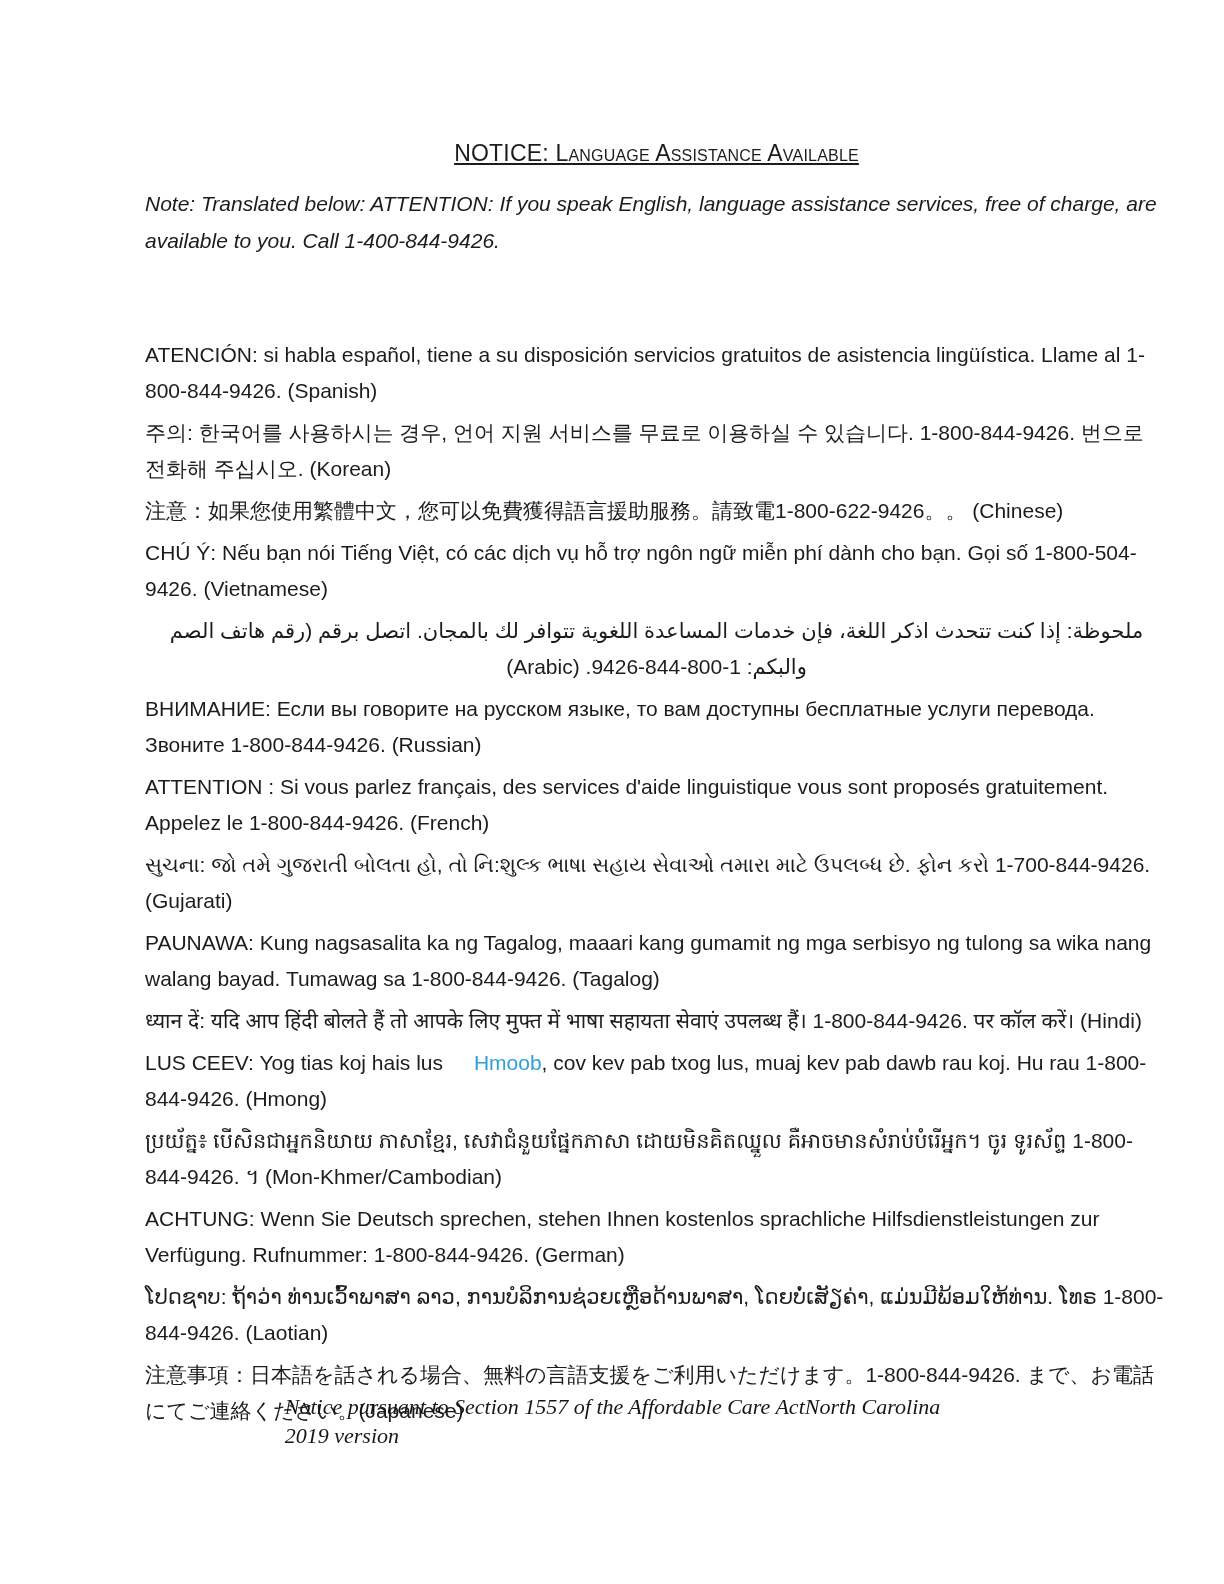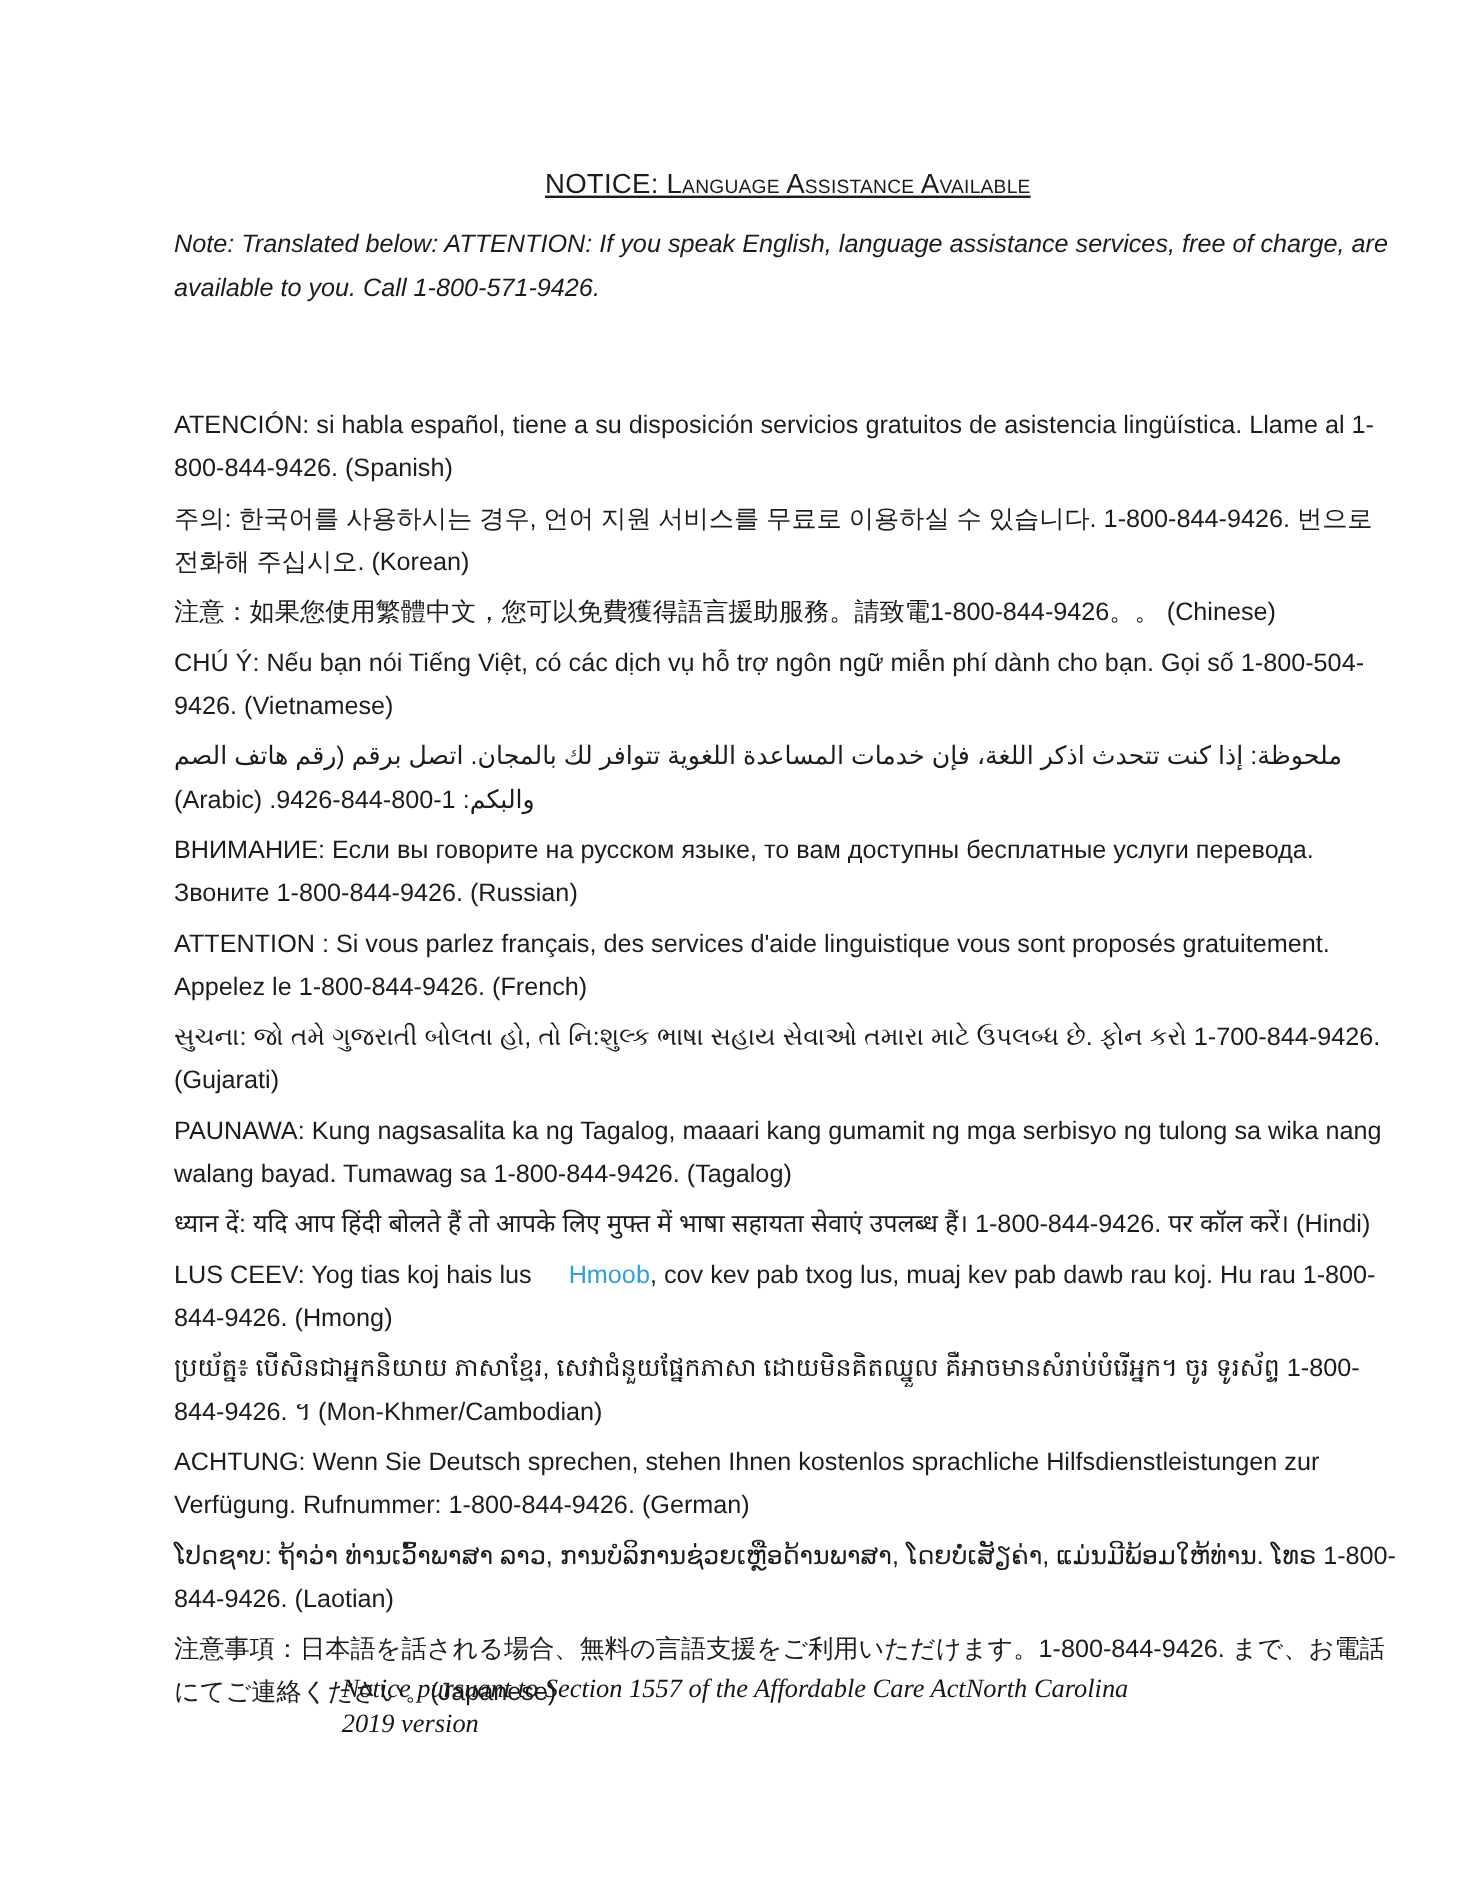--- a/index.html
+++ b/index.html
@@ -33,21 +33,21 @@
     font-style: italic;
     line-height: 37px;
     margin: 0 0 78px 0;
   }
   .lang-para {
     line-height: 36px;
     margin: 0 0 6px 0;
   }
   .lang-para.rtl {
     direction: rtl;
-    text-align: left;
+    text-align: center;
   }
   .footer {
     position: absolute;
     left: 145px;
     right: 144px;
     top: 1392px;
     display: flex;
     justify-content: center;
     align-items: flex-start;
     font-family: "Liberation Serif", "DejaVu Serif", serif;
@@ -59,26 +59,26 @@
 </style>
 </head>
 <body>
 
 <div class="page">
 
   <div class="title">
     <span>NOTICE: Language Assistance Available</span>
   </div>
 
-  <p class="note">Note: Translated below: ATTENTION: If you speak English, language assistance services, free of charge, are available to you. Call 1-800-571-9426.</p>
+  <p class="note">Note: Translated below: ATTENTION: If you speak English, language assistance services, free of charge, are available to you. Call 1-400-844-9426.</p>
 
   <div id="paragraph-list">
       <p class="lang-para"><span>ATENCIÓN:  si habla español, tiene a su disposición servicios gratuitos de asistencia lingüística.  Llame al 1-800-844-9426.  (Spanish)</span></p>
       <p class="lang-para"><span>주의:  한국어를 사용하시는 경우, 언어 지원 서비스를 무료로 이용하실 수 있습니다.  1-800-844-9426. 번으로 전화해 주십시오. (Korean)</span></p>
-      <p class="lang-para"><span>注意：如果您使用繁體中文，您可以免費獲得語言援助服務。請致電1-800-844-9426。。  (Chinese)</span></p>
+      <p class="lang-para"><span>注意：如果您使用繁體中文，您可以免費獲得語言援助服務。請致電1-800-622-9426。。  (Chinese)</span></p>
       <p class="lang-para"><span>CHÚ Ý:  Nếu bạn nói Tiếng Việt, có các dịch vụ hỗ trợ ngôn ngữ miễn phí dành cho bạn.  Gọi số 1-800-504-9426.  (Vietnamese)</span></p>
       <p class="lang-para rtl" dir="rtl"><span>ملحوظة:  إذا كنت تتحدث اذكر اللغة، فإن خدمات المساعدة اللغوية تتوافر لك بالمجان.  اتصل برقم (رقم هاتف الصم والبكم: 1-800-844-9426.  (Arabic)</span></p>
       <p class="lang-para"><span>ВНИМАНИЕ:  Если вы говорите на русском языке, то вам доступны бесплатные услуги перевода.  Звоните 1-800-844-9426.  (Russian)</span></p>
       <p class="lang-para"><span>ATTENTION :  Si vous parlez français, des services d'aide linguistique vous sont proposés gratuitement.  Appelez le 1-800-844-9426.  (French)</span></p>
       <p class="lang-para"><span>સુચના: જો તમે ગુજરાતી બોલતા હો, તો નિ:શુલ્ક ભાષા સહાય સેવાઓ તમારા માટે ઉપલબ્ધ છે. ફોન કરો  1-700-844-9426.  (Gujarati)</span></p>
       <p class="lang-para"><span>PAUNAWA:  Kung nagsasalita ka ng Tagalog, maaari kang gumamit ng mga serbisyo ng tulong sa wika nang walang bayad.  Tumawag sa 1-800-844-9426.  (Tagalog)</span></p>
       <p class="lang-para"><span>ध्यान दें:  यदि आप हिंदी बोलते हैं तो आपके लिए मुफ्त में भाषा सहायता सेवाएं उपलब्ध हैं। 1-800-844-9426.   पर कॉल करें। (Hindi)</span></p>
       <p class="lang-para"><span>LUS CEEV:  Yog tias koj hais lus </span><span style="color: rgb(45, 160, 216); margin-left: 25px;">Hmoob</span><span>, cov kev pab txog lus, muaj kev pab dawb rau koj.  Hu rau 1-800-844-9426.   (Hmong)</span></p>
       <p class="lang-para"><span>ប្រយ័ត្ន៖  បើសិនជាអ្នកនិយាយ ភាសាខ្មែរ, សេវាជំនួយផ្នែកភាសា ដោយមិនគិតឈ្នួល គឺអាចមានសំរាប់បំរើអ្នក។  ចូរ ទូរស័ព្ទ 1-800-844-9426. ។ (Mon-Khmer/Cambodian)</span></p>
       <p class="lang-para"><span>ACHTUNG:  Wenn Sie Deutsch sprechen, stehen Ihnen kostenlos sprachliche Hilfsdienstleistungen zur Verfügung.  Rufnummer: 1-800-844-9426.  (German)</span></p>

